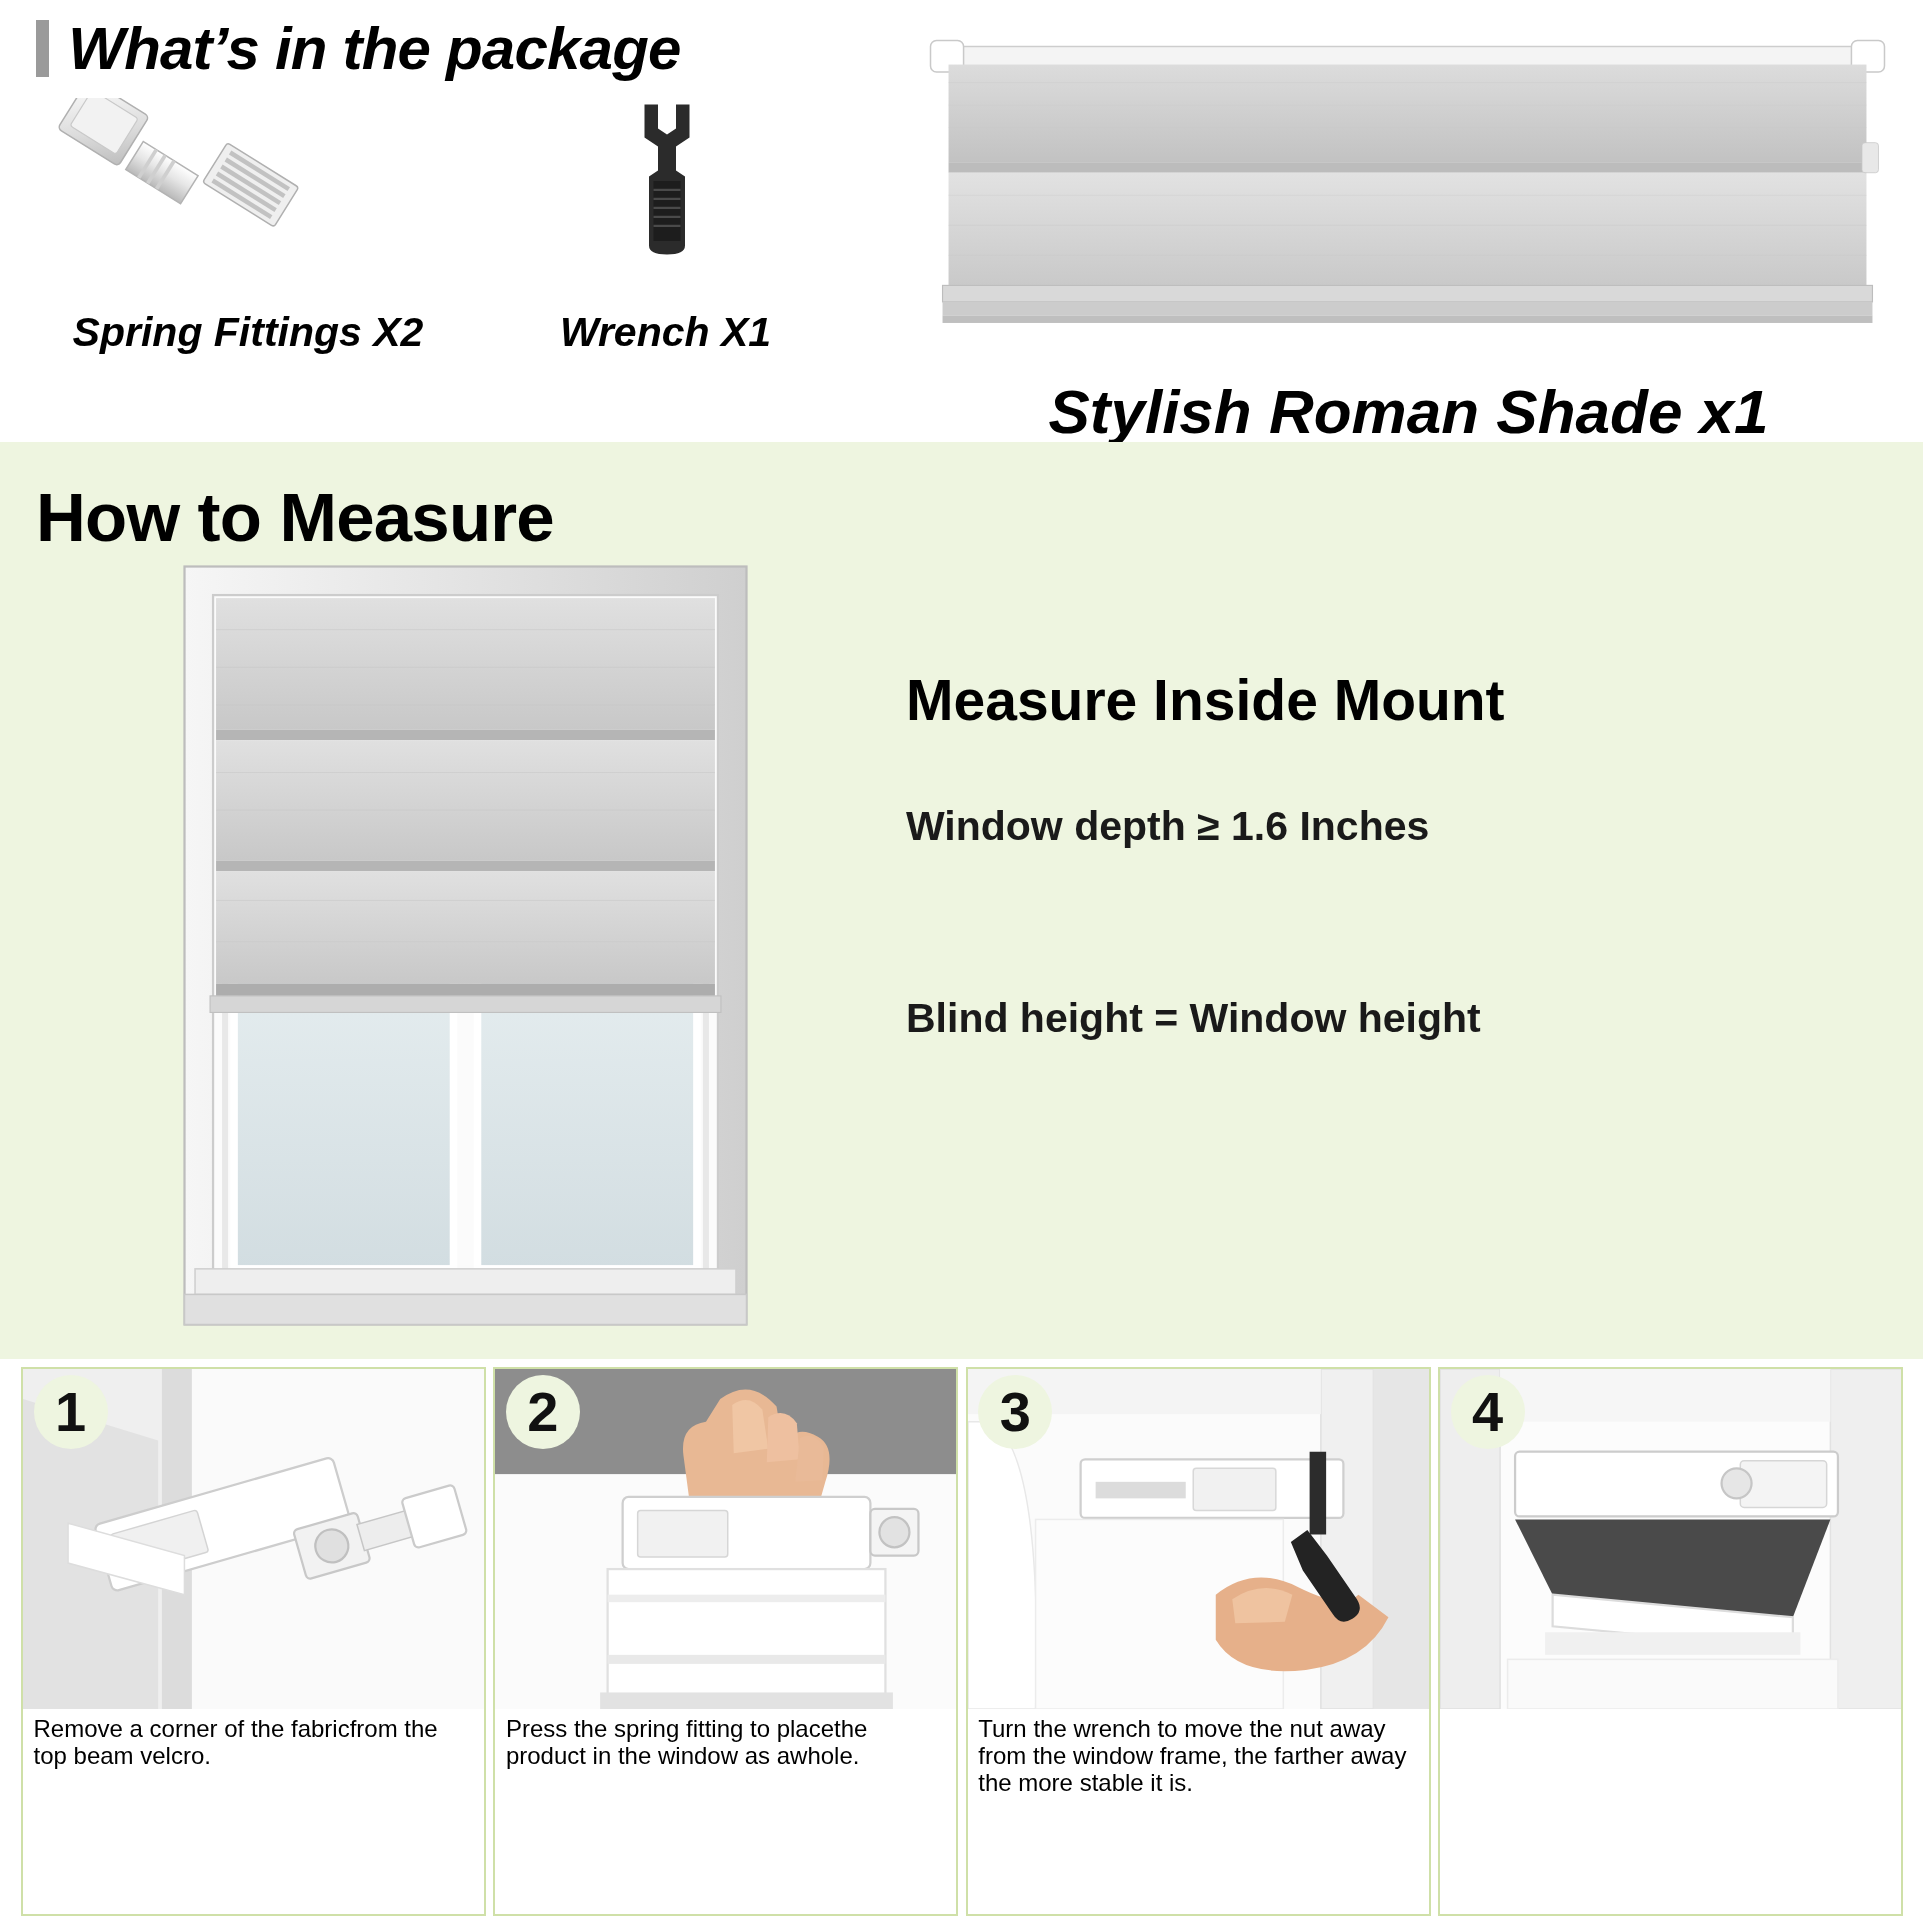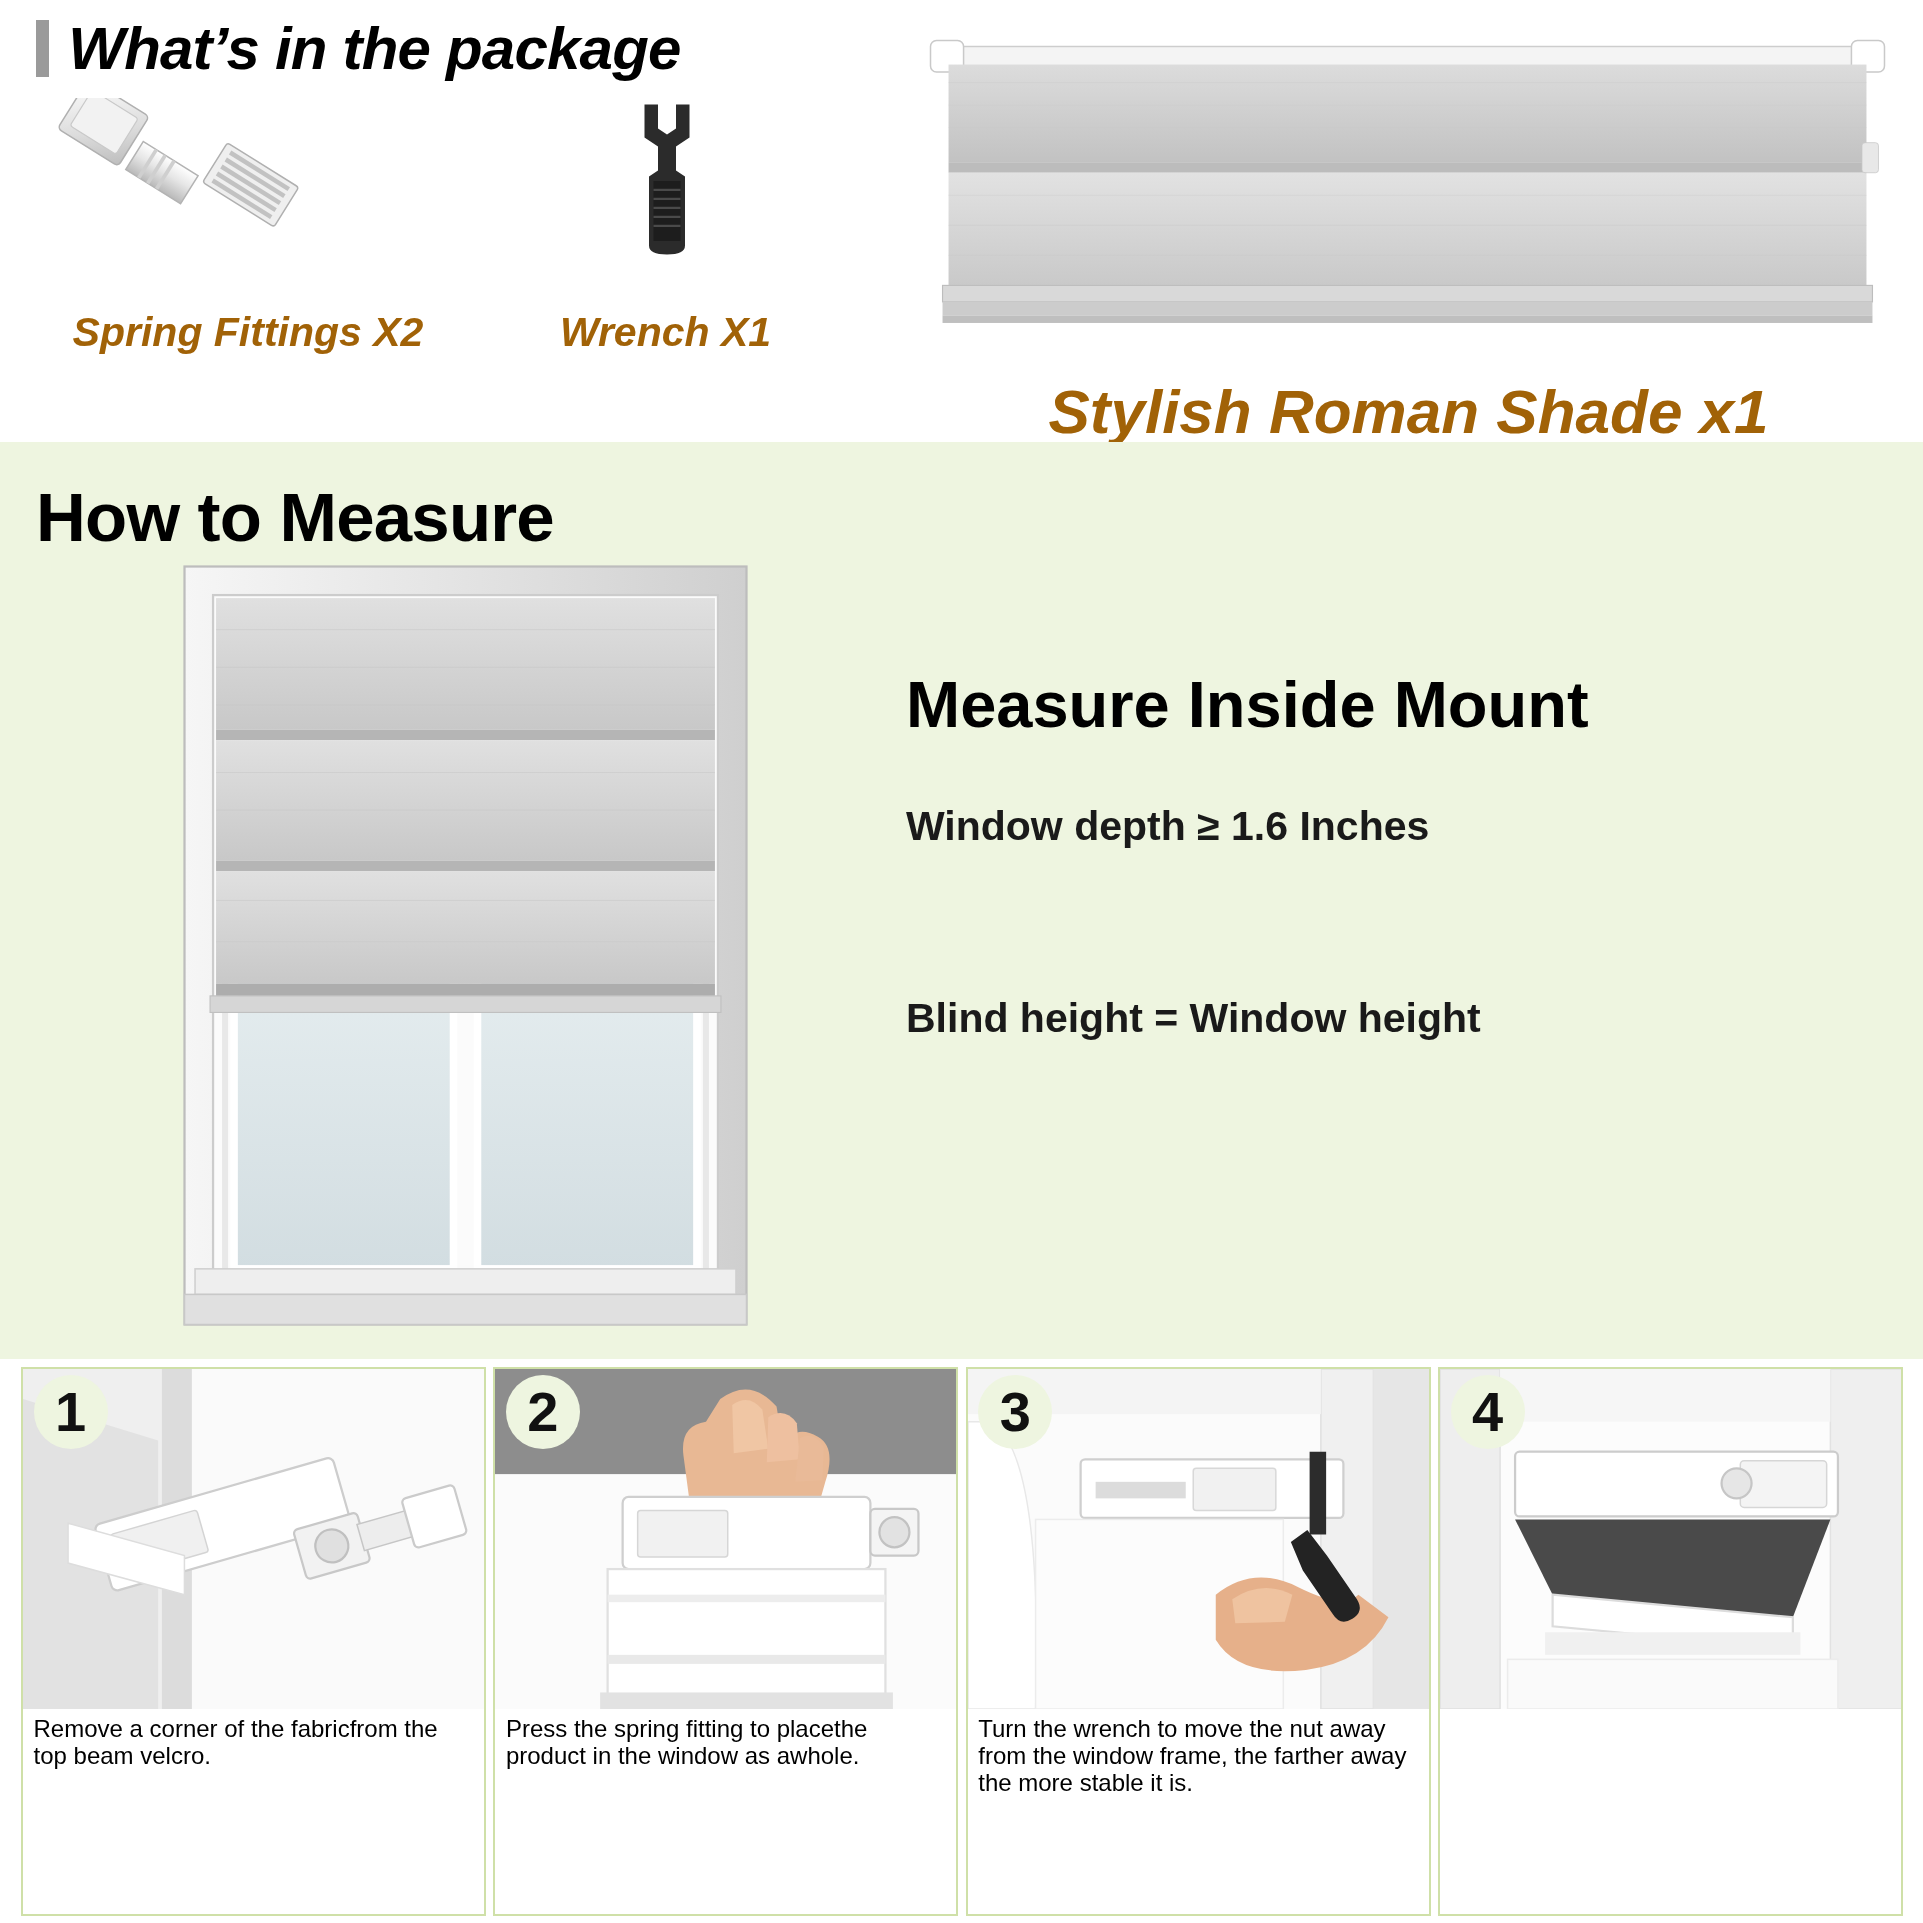--- a/index.html
+++ b/index.html
@@ -44,21 +44,21 @@
   #pkg-heading { position: absolute; left: 36px; top: 12px; height: 72px; }
   #pkg-heading .heading-bar { height: 57px; }
 
   .pkg-item {
     position: absolute;
     text-align: center;
   }
   .pkg-label {
     font-size: 41px;
     font-weight: bold;
-    color: #a16207;
+    color: #000000;
     white-space: nowrap;
     margin-top: 7.5px;
   }
 
   
   #spring-art {
     position: absolute;
     left: 45px; top: 98px;
     width: 263px; height: 162px;
   }
@@ -97,21 +97,21 @@
 
   #window-art {
     position: absolute;
     left: 180px; top: 120px;
     width: 571px; height: 767px;
   }
 
   #measure-title {
     position: absolute;
     left: 906px; top: 225px;
-    font-size: 65px;
+    font-size: 57px;
     font-weight: bold;
     color: #000;
     white-space: nowrap;
   }
   .measure-line {
     position: absolute;
     left: 906px;
     font-size: 41px;
     font-weight: bold;
     color: #1a1a1a;

